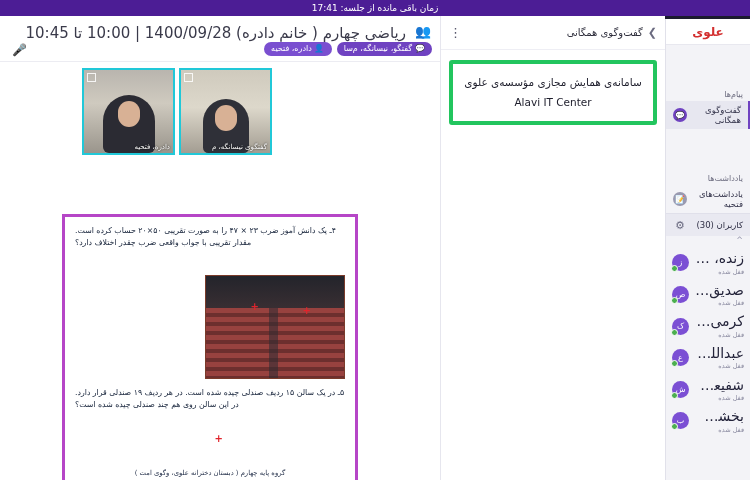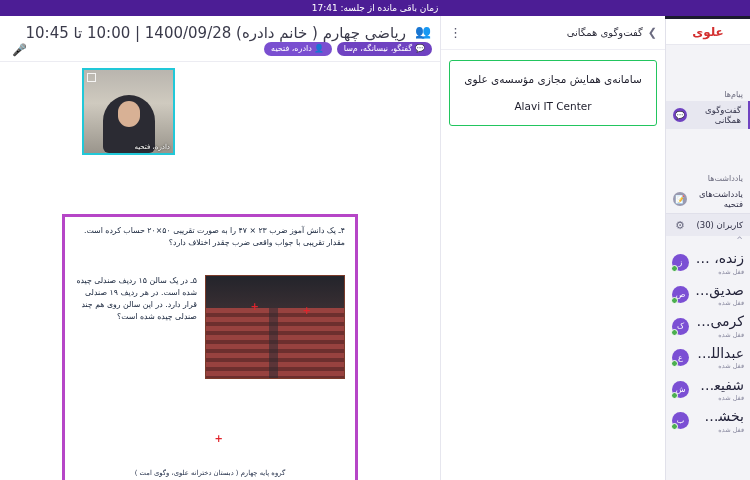--- a/index.html
+++ b/index.html
@@ -126,25 +126,25 @@
   .slide {
     position: absolute;
     top: 198px; left: 62px;
     width: 296px; height: 272px;
     background: #ffffff;
     border: 3px solid #b646c7;
     direction: rtl;
     padding: 8px 10px 6px 10px;
   }
   .slide .q {
-    font-size: 7.8px; line-height: 1.55; color: #16233a; text-align: right;
+    font-size: 7.8px; line-height: 1.55; color: #16233a; text-align: left;
   }
   .slide .q.q1 { margin-bottom: 26px; }
   .slide-mid {
-    display: flex; flex-direction: row; gap: 8px; align-items: flex-start;
+    display: flex; flex-direction: column; gap: 8px; align-items: flex-start;
   }
   .auditorium {
     width: 140px; height: 104px;
     border: 1px solid #7a3b2a;
     background: linear-gradient(180deg,#2a2b33 0%, #4a2f33 28%, #7e3b3a 60%, #8d4540 100%);
     position: relative; overflow: hidden; flex: 0 0 auto;
   }
   .auditorium .stagewall {
     position: absolute; top: 0; left: 0; right: 0; height: 34px;
     background: linear-gradient(180deg,#23242b,#3a2f33);
@@ -184,28 +184,28 @@
     padding: 0 8px;
     border-bottom: 1px solid #eeeef4;
   }
   .chat-head-title {
     font-size: 10px; color: #2f2f3d; display: flex; align-items: center; gap: 5px;
   }
   .back-caret { color: #6b6b80; font-size: 11px; }
   .kebab { color: #5a5a6e; font-size: 13px; letter-spacing: 1px; }
   .sys-msg {
     margin: 10px 8px 0 8px;
-    border: 1px solid #22c55e;
+    border: 4px solid #22c55e;
     border-radius: 3px;
     padding: 10px 8px;
     font-size: 10.5px; color: #1d1d2b;
     line-height: 1.6;
     text-align: center;
   }
-  .sys-msg .en { direction: ltr; display: block; margin-top: 10px; }
+  .sys-msg .en { direction: ltr; display: block; margin-top: 3px; }
   .notice {
     margin: 14px 10px 0 10px;
     font-size: 10.5px; color: #14142a; text-align: center; font-weight: bold;
   }
 
   
   .sidebar {
     position: absolute;
     top: 19px; left: 665px;
     width: 85px; height: 476px;
@@ -295,20 +295,28 @@
         </div>
         <div class="chip alt">
           <span>👤</span>
           <span>دادره، فتحیه</span>
         </div>
       </div>
       <div class="mic-icon">🎤</div>
     </div>
 
     <div class="tiles">
+      <div class="tile t1">
+        <div class="scene"></div>
+        <div class="person">
+          <div class="face"></div>
+        </div>
+        <div class="expand"></div>
+        <div class="name">گفتگوی نیسانگه، م</div>
+      </div>
       <div class="tile t2">
         <div class="scene"></div>
         <div class="person">
           <div class="face"></div>
         </div>
         <div class="expand"></div>
         <div class="name">دادره، فتحیه</div>
       </div>
     </div>
 

